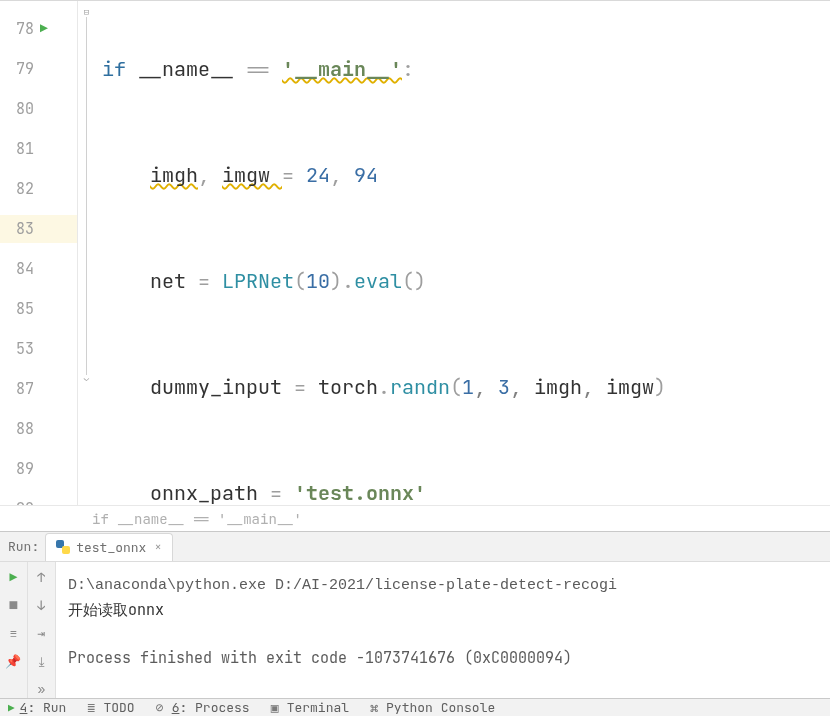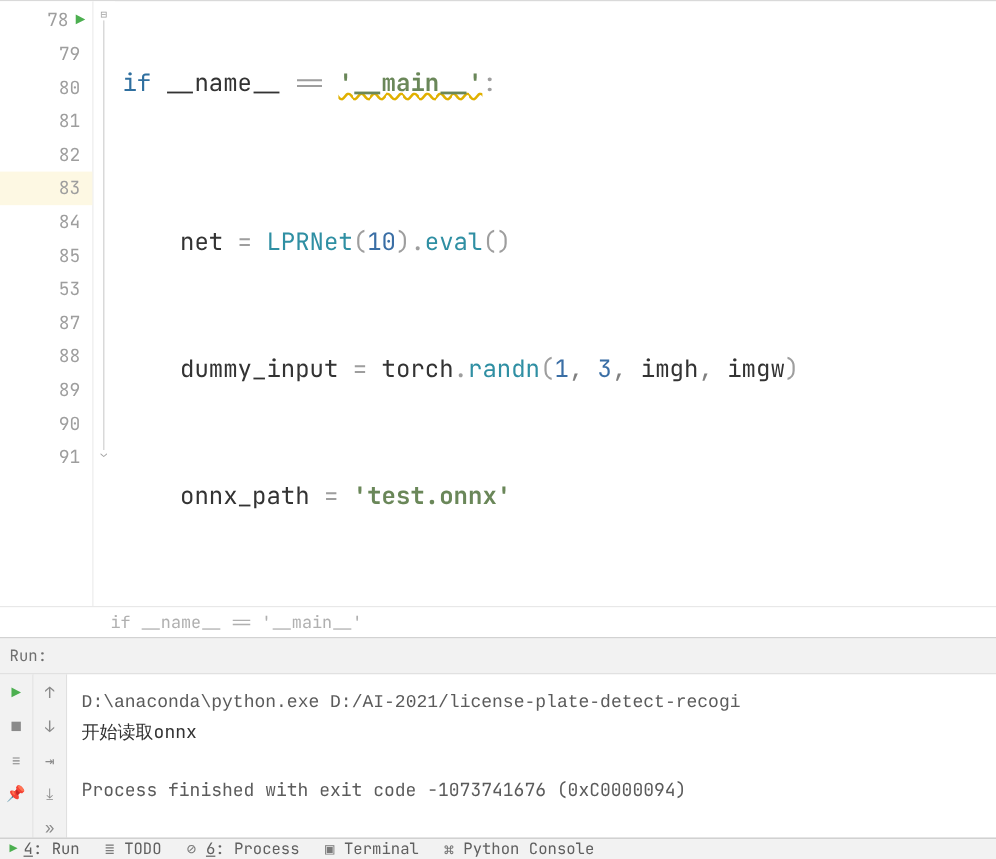--- a/index.html
+++ b/index.html
@@ -26,24 +26,24 @@
     background: #ffffff;
     border-right: 1px solid #e8e8e8;
     padding-top: 2px;
     flex-shrink: 0;
   }
   .gutter-row {
     height: 28px;
     line-height: 28px;
     display: flex;
     align-items: center;
-    justify-content: flex-end;
     padding-right: 4px;
     color: #a0a0a0;
     font-size: 15px;
+    margin-top: 12px;
   }
   .gutter-num { width: 34px; text-align: right; margin-right: 6px; color:#9e9e9e;}
   .run-gutter { color: #4caf50; font-size: 13px; margin-right:2px;}
   .fold-col {
     width: 18px;
     background: #ffffff;
     flex-shrink: 0;
     position: relative;
     border-right: 1px solid transparent;
     padding-top:2px;
@@ -238,20 +238,21 @@
 
   <div class="fold-col">
     <div class="fold-mark" style="top:6px;">⊟</div>
     <div class="fold-line" style="top:16px; height:358px;"></div>
     <div class="fold-mark" style="top:372px;">⌄</div>
   </div>
 
   <div class="code">
     <div class="code-line"><span class="kw-o">if </span><span class="name">__name__ </span><span class="punc">== </span><span class="str err-u">'__main__'</span><span class="punc">:</span></div>
 
+    <div class="code-line">    <span class="name err-u">imgh</span><span class="punc">, </span><span class="name err-u">imgw </span><span class="punc">= </span><span class="num">24</span><span class="punc">, </span><span class="num">94</span></div>
 
     <div class="code-line">    <span class="name">net </span><span class="punc">= </span><span class="func">LPRNet</span><span class="punc">(</span><span class="num">10</span><span class="punc">)</span><span class="punc">.</span><span class="func">eval</span><span class="punc">()</span></div>
 
     <div class="code-line">    <span class="name">dummy_input </span><span class="punc">= </span><span class="name">torch</span><span class="punc">.</span><span class="func">randn</span><span class="punc">(</span><span class="num">1</span><span class="commagrey">, </span><span class="num">3</span><span class="commagrey">, </span><span class="name">imgh</span><span class="commagrey">, </span><span class="name">imgw</span><span class="punc">)</span></div>
 
     <div class="code-line">    <span class="name">onnx_path </span><span class="punc">= </span><span class="str">'test.onnx'</span></div>
 
     <div class="code-line hl">    <span class="name">torch</span><span class="punc">.</span><span class="field">onnx</span><span class="punc">.</span><span class="func">export</span><span class="punc cursor-bg">(</span><span class="name">net</span><span class="commagrey">, </span><span class="name">dummy_input</span><span class="commagrey">, </span><span class="name">onnx_path</span><span class="commagrey">, </span><span class="field">input_name</span></div>
 
     
@@ -272,20 +273,25 @@
   </div>
 </div>
 
 <div class="breadcrumb">
   <span class="bc-kw">if __name__ == '__main__'</span>
 </div>
 
 <div class="run-panel">
   <div class="run-header">
     <span>Run:</span>
+    <div class="run-tab">
+      <span class="py-icon"></span>
+      <span>test_onnx</span>
+      <span class="close-x">×</span>
+    </div>
   </div>
   <div class="run-body">
     <div class="run-toolbar">
       <div class="tb-btn tb-play">▶</div>
       <div class="tb-btn">■</div>
       <div class="tb-btn">≡</div>
       <div class="tb-btn">📌</div>
     </div>
     <div class="run-toolbar2">
       <div class="tb-btn">↑</div>

